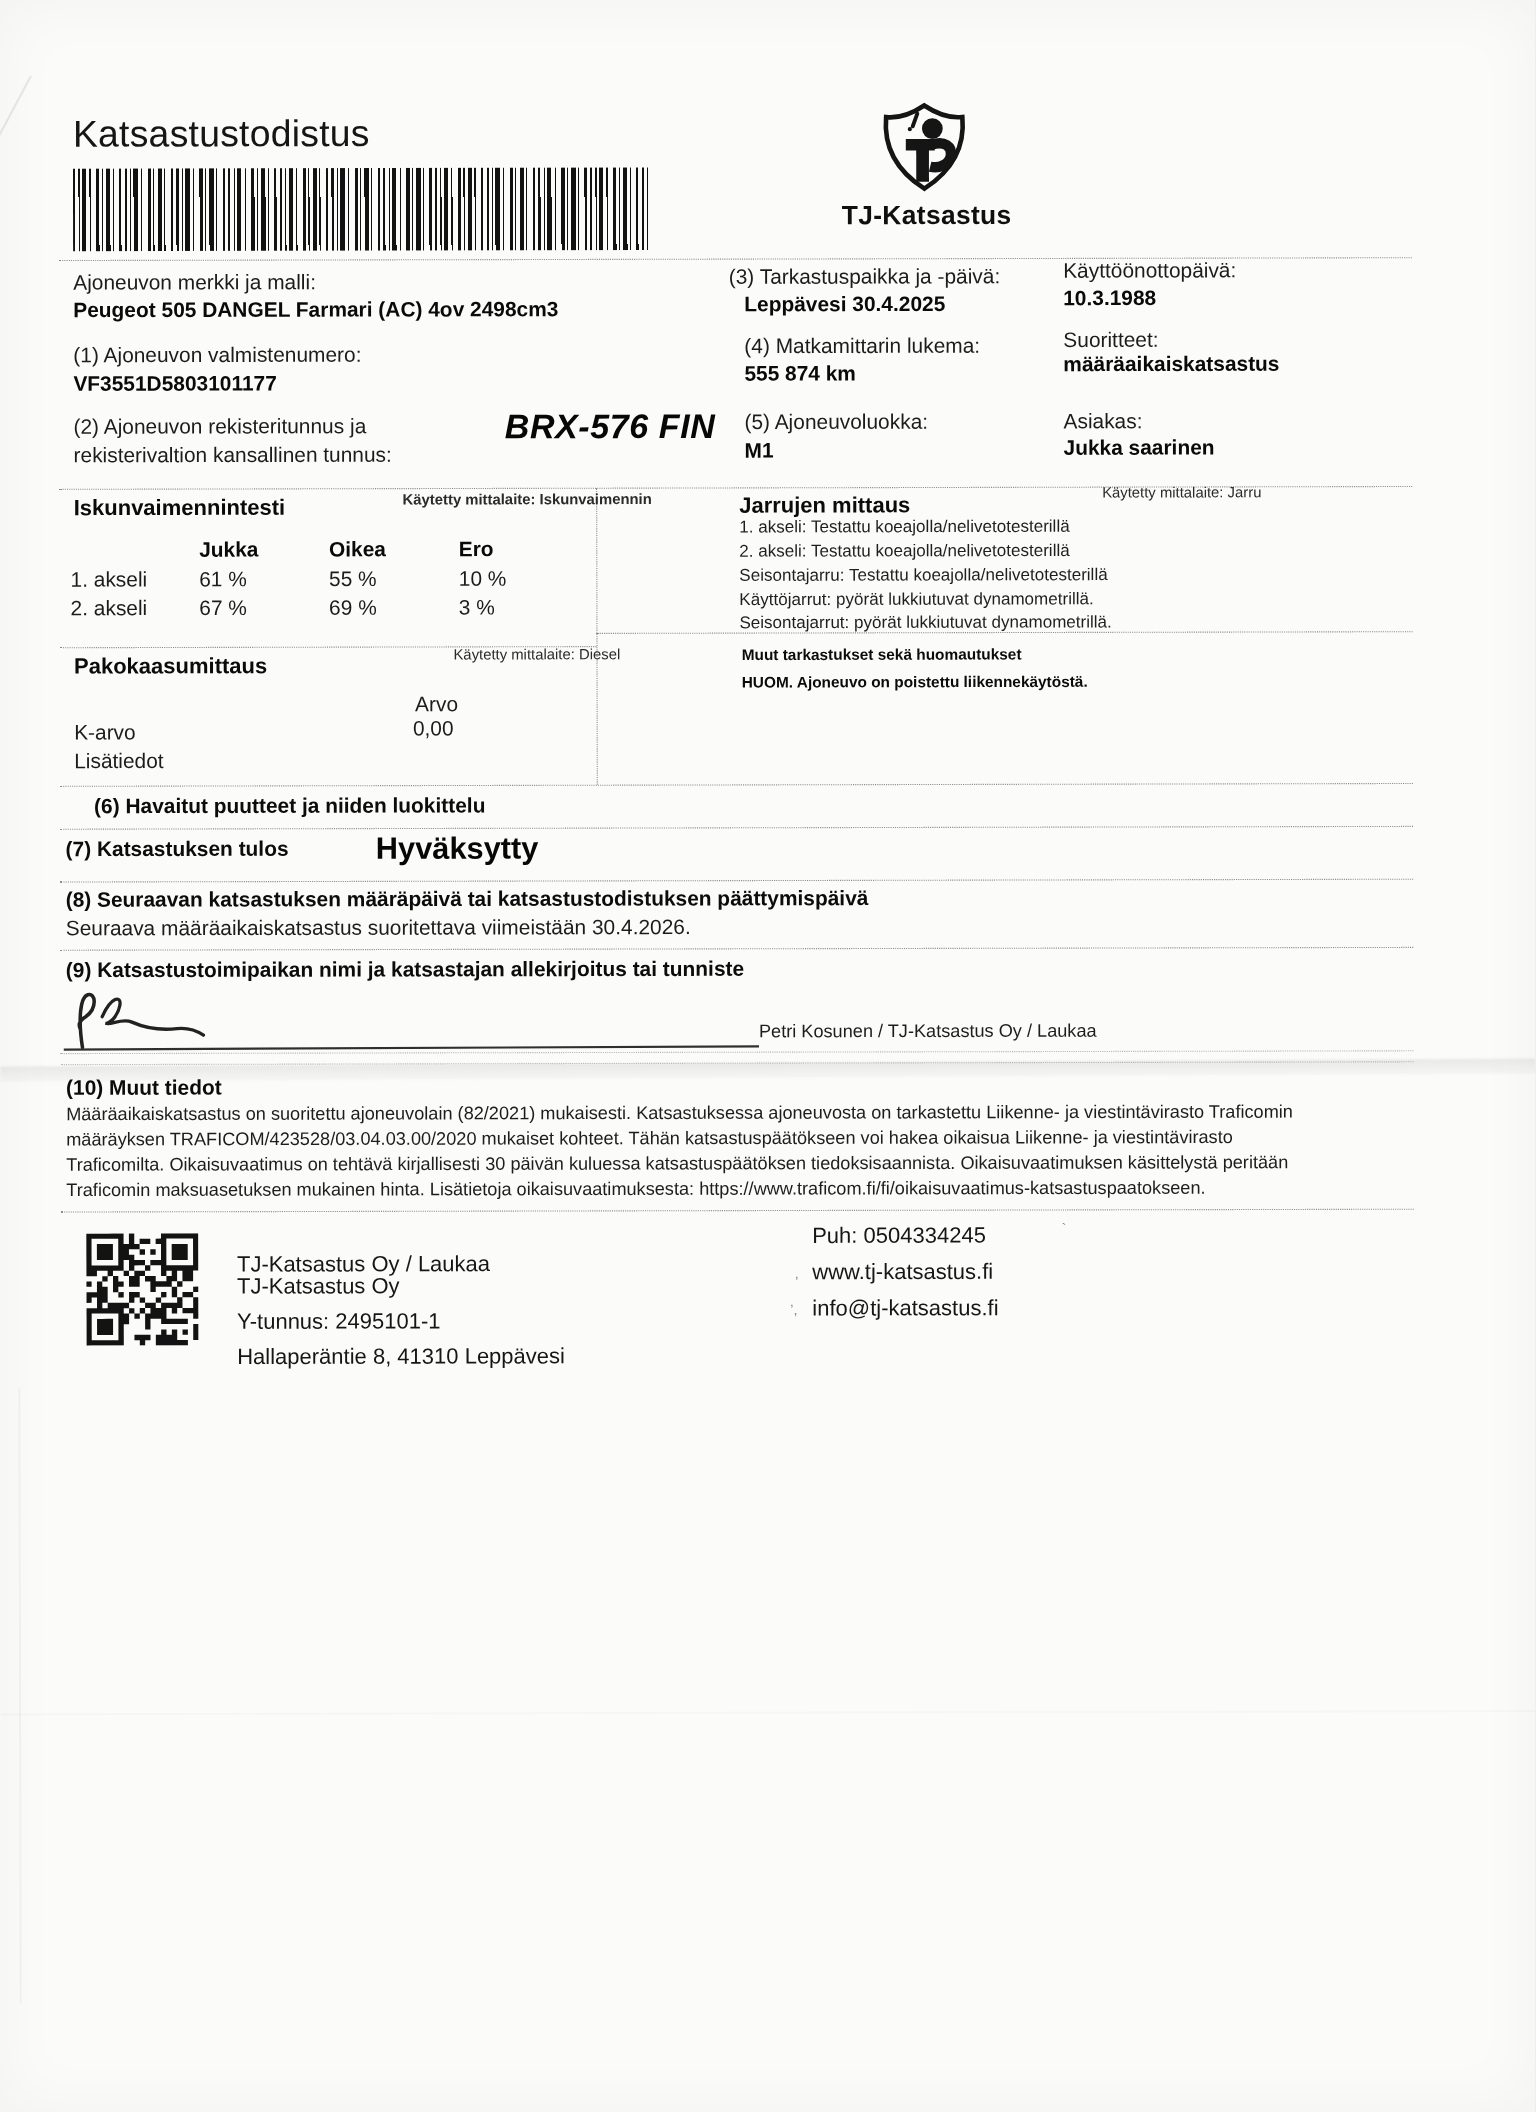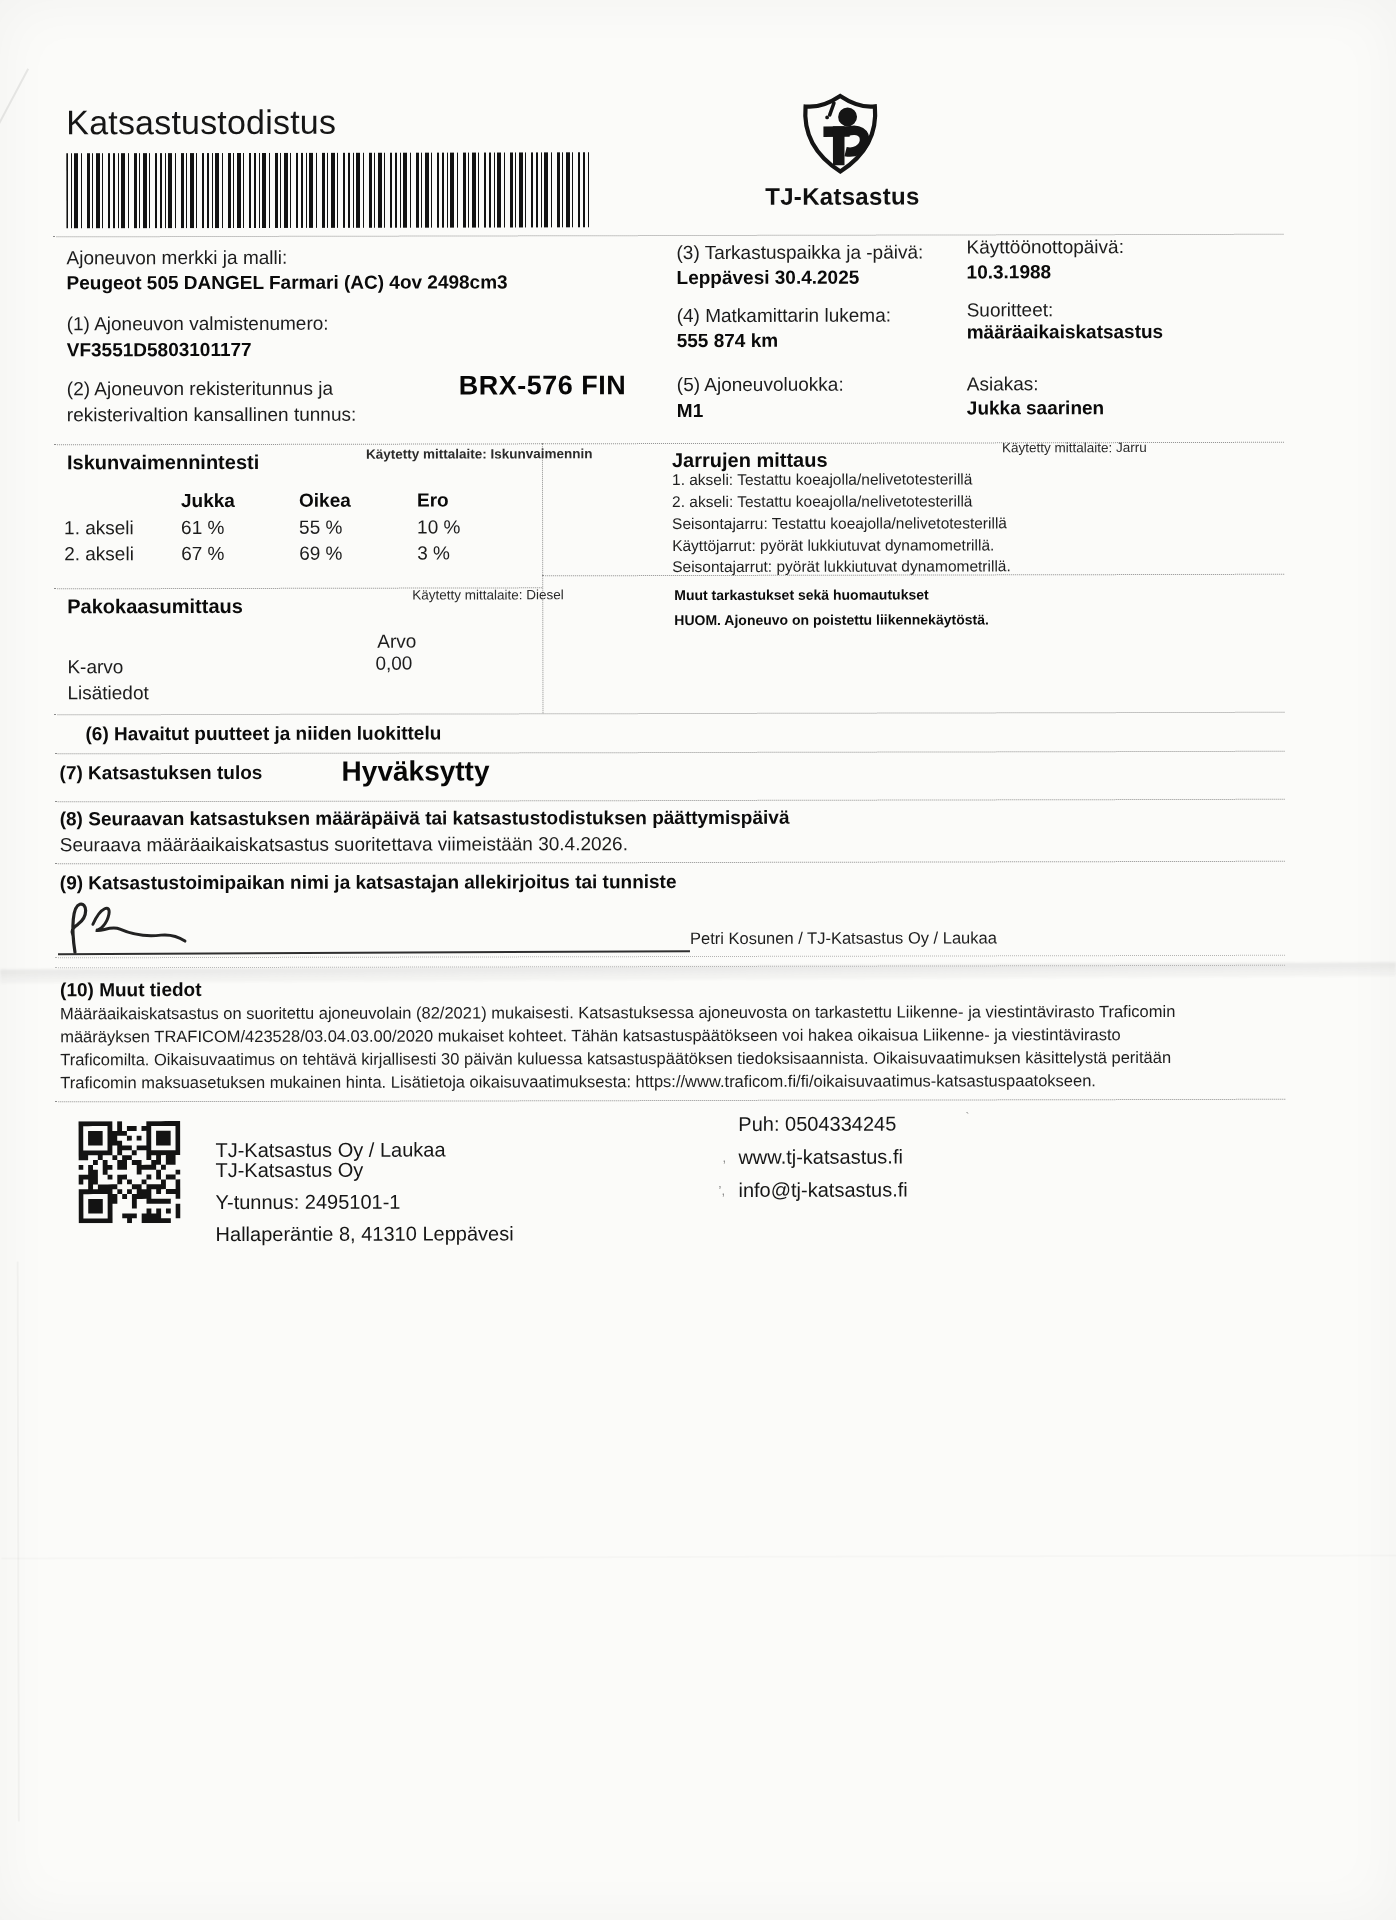--- a/index.html
+++ b/index.html
@@ -22,21 +22,21 @@
       #121212 5px 6px, transparent 6px 8px,
       #121212 8px 12px, transparent 12px 15px,
       #121212 15px 16px, transparent 16px 21px,
       #121212 21px 24px, transparent 24px 26px,
       #121212 26px 27px, transparent 27px 30px,
       #121212 30px 34px, transparent 34px 36px,
       #121212 36px 37px, transparent 37px 42px,
       #121212 42px 44px, transparent 44px 47px);}
   .title{font-size:34px;font-weight:400;color:#161616;letter-spacing:.2px;}
   .brand{font-size:24px;font-weight:bold;color:#101010;letter-spacing:.3px;}
-  .brx{font-size:27px;font-weight:bold;color:#070707;letter-spacing:.5px;}
+  .brx{font-size:31px;font-weight:bold;color:#070707;letter-spacing:.5px;font-style:italic;}
   .hyv{font-size:28px;font-weight:bold;color:#070707;}
   .brline{font-size:15.5px;color:#1f1f1f;}
   .para{font-size:16.5px;color:#1d1d1d;}
   .foot{font-size:20px;color:#161616;}
   .boxtitle{font-size:20px;font-weight:bold;color:#0b0b0b;}
   .muut{font-size:14px;font-weight:bold;color:#0b0b0b;}
   .sigline{position:absolute;left:58px;top:951px;width:632px;border-top:2px solid #2f2f2f;transform:rotate(-0.15deg);}
   .smudge{position:absolute;left:0;top:966px;width:100%;height:14px;
     background:linear-gradient(180deg,rgba(110,110,110,.13),rgba(160,160,160,.05));
     transform:rotate(-0.18deg);filter:blur(1px);}
@@ -70,21 +70,21 @@
     <div class="hr" style="top:235px;"></div>
 
     <div class="abs lbl" style="left:68px;top:246px;">Ajoneuvon merkki ja malli:</div>
     <div class="abs val" style="left:68px;top:271px;">Peugeot 505 DANGEL Farmari (AC) 4ov 2498cm3</div>
     <div class="abs lbl" style="left:68px;top:312px;">(1) Ajoneuvon valmistenumero:</div>
     <div class="abs val" style="left:68px;top:338px;">VF3551D5803101177</div>
     <div class="abs lbl" style="left:68px;top:377px;">(2) Ajoneuvon rekisteritunnus ja</div>
     <div class="abs lbl" style="left:68px;top:403px;">rekisterivaltion kansallinen tunnus:</div>
     <div class="abs brx" style="left:460px;top:370px;">BRX-576 FIN</div>
 
-    <div class="abs lbl" style="left:678px;top:242px;text-align:right;">(3) Tarkastuspaikka ja -päivä:</div>
+    <div class="abs lbl" style="left:664px;top:242px;text-align:right;">(3) Tarkastuspaikka ja -päivä:</div>
     <div class="abs val" style="left:678px;top:267px;">Leppävesi 30.4.2025</div>
     <div class="abs lbl" style="left:678px;top:305px;">(4) Matkamittarin lukema:</div>
     <div class="abs val" style="left:678px;top:330px;">555 874 km</div>
     <div class="abs lbl" style="left:678px;top:374px;">(5) Ajoneuvoluokka:</div>
     <div class="abs val" style="left:678px;top:400px;">M1</div>
 
     <div class="abs lbl" style="left:968px;top:237px;">Käyttöönottopäivä:</div>
     <div class="abs val" style="left:968px;top:262px;">10.3.1988</div>
     <div class="abs lbl" style="left:968px;top:300px;">Suoritteet:</div>
     <div class="abs val" style="left:968px;top:322px;">määräaikaiskatsastus</div>

